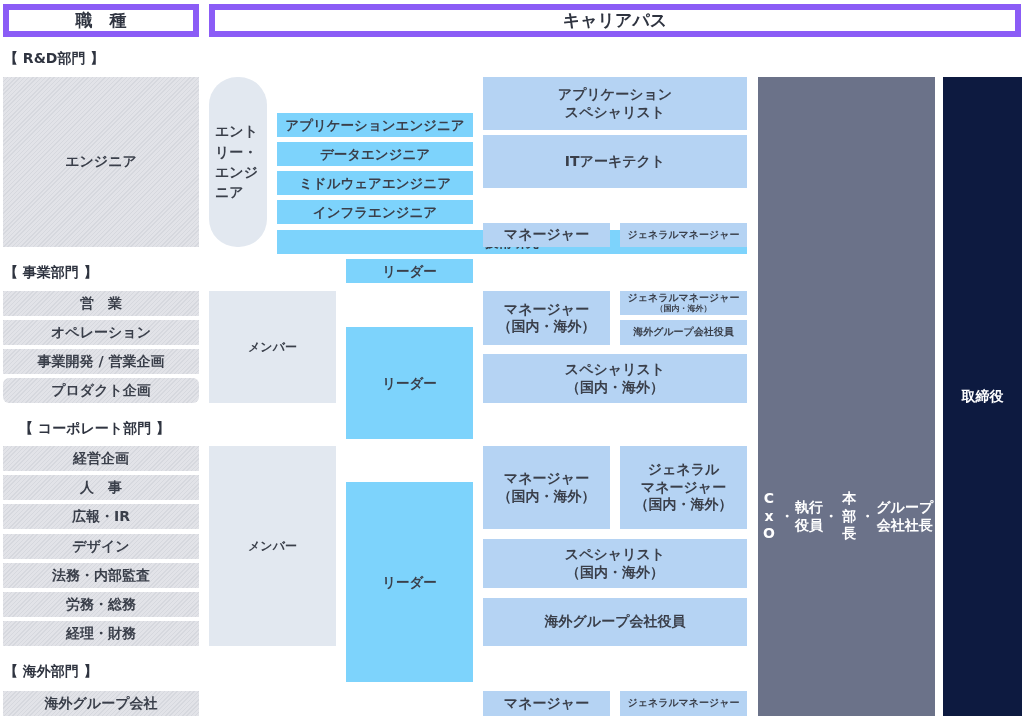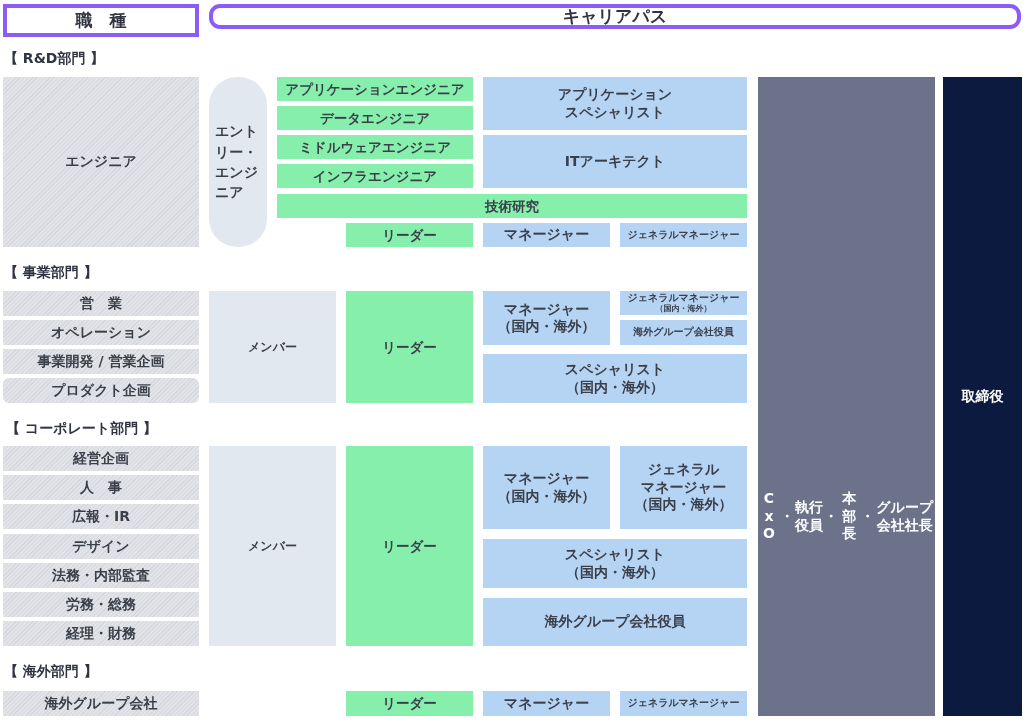--- a/index.html
+++ b/index.html
@@ -1,37 +1,37 @@
 <!DOCTYPE html>
 <html><head>
 <meta charset="utf-8">
 <style>
   html,body{margin:0;padding:0;background:#ffffff;}
   body{width:1024px;height:720px;position:relative;overflow:hidden;
        font-family:"DejaVu Sans","Liberation Sans",sans-serif;color:#3a3f4a;font-weight:bold;}
   .abs{position:absolute;box-sizing:border-box;display:flex;align-items:center;justify-content:center;text-align:center;line-height:1.25;}
-  .hdr{border:4px solid #8b5cf6;background:#fff;font-size:17px;color:#2f3440;}
+  .hdr{border:6px solid #8b5cf6;background:#fff;font-size:17px;color:#2f3440;}
   .sec{position:absolute;font-size:14px;color:#2f3440;white-space:pre;}
   .job{background:repeating-linear-gradient(135deg,#d6d8de 0,#d6d8de 1px,#e2e3e8 1px,#e2e3e8 3px);font-size:14px;}
   .mem{background:#e2e8f0;font-size:12px;}
-  .lt{background:#86efac;font-size:13.5px;}
+  .lt{background:#7dd3fc;font-size:13.5px;margin-top:36px;}
   .md{background:#b5d3f3;font-size:14px;}
   .sm{font-size:10px;}
   .tiny{font-size:8px;display:block;}
   .cxo{background:#6b7289;color:#ffffff;font-size:14px;justify-content:flex-start;padding-top:240px;}
   .cxo span{display:block;margin:3px 0;}
   .board{background:#0d1a40;color:#ffffff;font-size:14px;}
   .vert{justify-content:flex-start;text-align:left;padding-left:6px;font-size:14px;line-height:1.45;border-radius:28px;}
   .pl{white-space:pre-line;}
 </style>
 </head>
 <body>
 
 <div class="abs hdr" style="left:3px;top:4px;width:196px;height:33px;">職　種</div>
-<div class="abs hdr" style="left:209px;top:4px;width:812px;height:25px;border-radius:11px;">キャリアパス</div>
+<div class="abs hdr" style="left:209px;top:4px;width:812px;height:33px;">キャリアパス</div>
 
 <div class="sec" style="left:4px;top:50px;">【 R&amp;D部門 】</div>
 <div class="abs job" style="left:3px;top:77px;width:196px;height:170px;">エンジニア</div>
 <div class="abs mem vert pl" style="left:209px;top:77px;width:58px;height:170px;">エント
 リー・
 エンジ
 ニア</div>
 <div class="abs lt" style="left:277px;top:77px;width:196px;height:24px;">アプリケーションエンジニア</div>
 <div class="abs lt" style="left:277px;top:106px;width:196px;height:24px;">データエンジニア</div>
 <div class="abs lt" style="left:277px;top:135px;width:196px;height:24px;">ミドルウェアエンジニア</div>
@@ -54,21 +54,21 @@
 <div class="abs md pl" style="left:483px;top:291px;width:127px;height:54px;">マネージャー
 （国内・海外）</div>
 <div class="abs md sm" style="left:620px;top:291px;width:127px;height:24px;flex-direction:column;">
   <span>ジェネラルマネージャー</span>
   <span class="tiny">（国内・海外）</span>
 </div>
 <div class="abs md sm" style="left:620px;top:320px;width:127px;height:25px;">海外グループ会社役員</div>
 <div class="abs md pl" style="left:483px;top:354px;width:264px;height:49px;">スペシャリスト
 （国内・海外）</div>
 
-<div class="sec" style="left:6px;top:420px;">【 コーポレート部門 】</div>
+<div class="sec" style="left:19px;top:420px;">【 コーポレート部門 】</div>
 <div class="abs job" style="left:3px;top:446px;width:196px;height:25px;">経営企画</div>
 <div class="abs job" style="left:3px;top:475px;width:196px;height:25px;">人　事</div>
 <div class="abs job" style="left:3px;top:504px;width:196px;height:25px;">広報・IR</div>
 <div class="abs job" style="left:3px;top:534px;width:196px;height:25px;">デザイン</div>
 <div class="abs job" style="left:3px;top:563px;width:196px;height:25px;">法務・内部監査</div>
 <div class="abs job" style="left:3px;top:592px;width:196px;height:25px;">労務・総務</div>
 <div class="abs job" style="left:3px;top:621px;width:196px;height:25px;">経理・財務</div>
 <div class="abs mem" style="left:209px;top:446px;width:127px;height:200px;">メンバー</div>
 <div class="abs lt" style="left:346px;top:446px;width:127px;height:200px;">リーダー</div>
 <div class="abs md pl" style="left:483px;top:446px;width:127px;height:83px;">マネージャー

